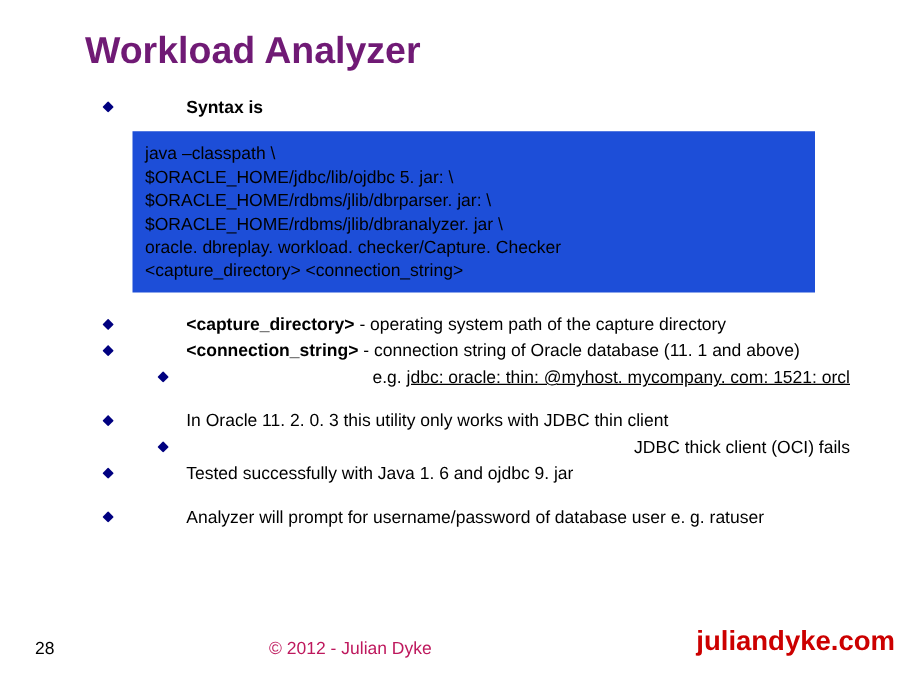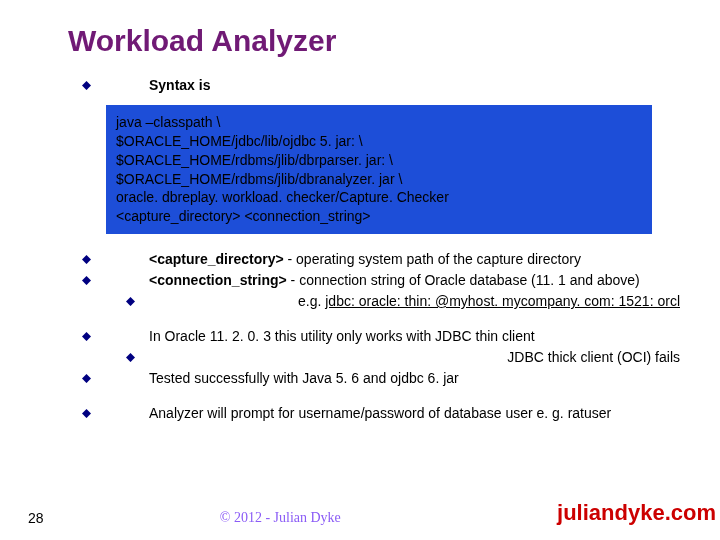--- a/index.html
+++ b/index.html
@@ -61,23 +61,22 @@
   .pagenum {
     font-size: 14px;
     color: #000;
     margin-left: 28px;
     flex: 0 0 auto;
   }
   .copyright {
     flex: 1 1 auto;
     text-align: center;
     font-size: 14px;
-    color: #8b5cf6;
+    color: #be185d;
     margin-left: -40px;
-    font-family: Liberation Serif, serif;
   }
   .brand {
     font-size: 22px;
     font-weight: bold;
     color: #cc0000;
     flex: 0 0 auto;
   }
 </style>
 </head>
 <body>
@@ -149,21 +148,21 @@
     </span>
     <span class="text">JDBC thick client (OCI) fails</span>
   </div>
 
   <div class="row indent1">
     <span class="bullet">
       <svg width="9" height="9">
           <rect x="4.5" y="0" width="6.4" height="6.4" transform="rotate(45 4.5 0)" fill="#000080"></rect>
         </svg>
     </span>
-    <span class="text">Tested successfully with Java 5. 6 and ojdbc 6. jar</span>
+    <span class="text">Tested successfully with Java 1. 6 and ojdbc 9. jar</span>
   </div>
 
   <div class="spacer-md"></div>
 
   <div class="row indent1">
     <span class="bullet">
       <svg width="9" height="9">
           <rect x="4.5" y="0" width="6.4" height="6.4" transform="rotate(45 4.5 0)" fill="#000080"></rect>
         </svg>
     </span>

